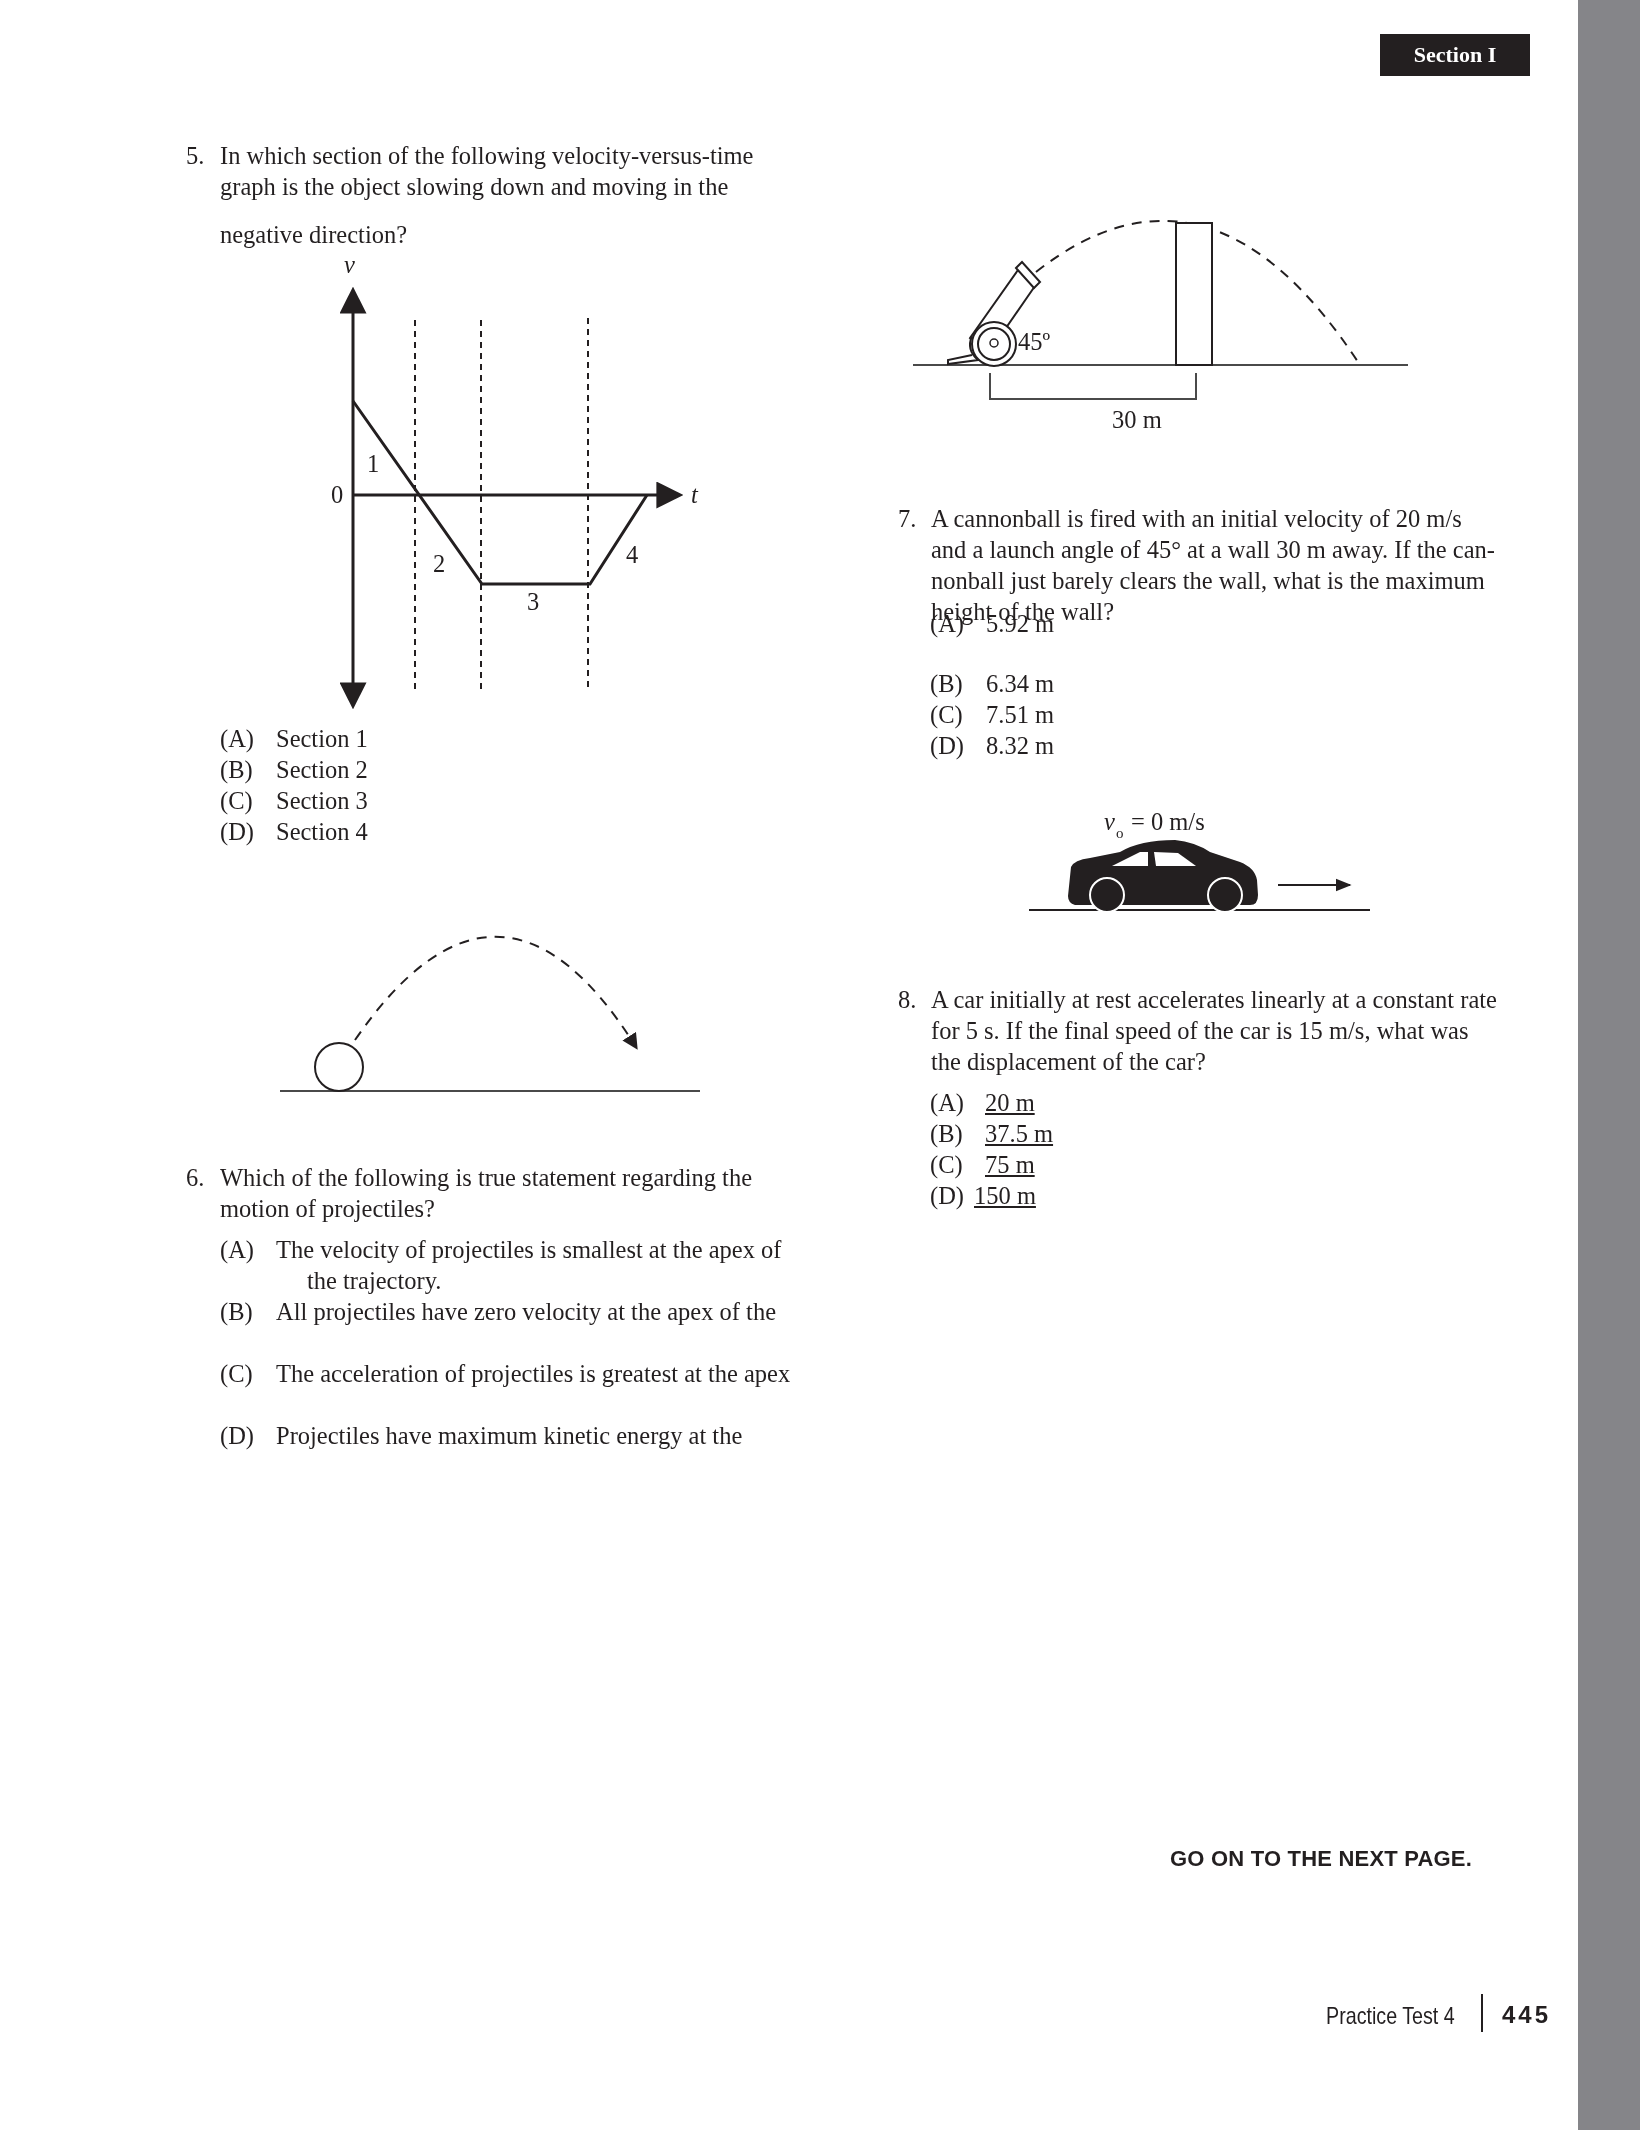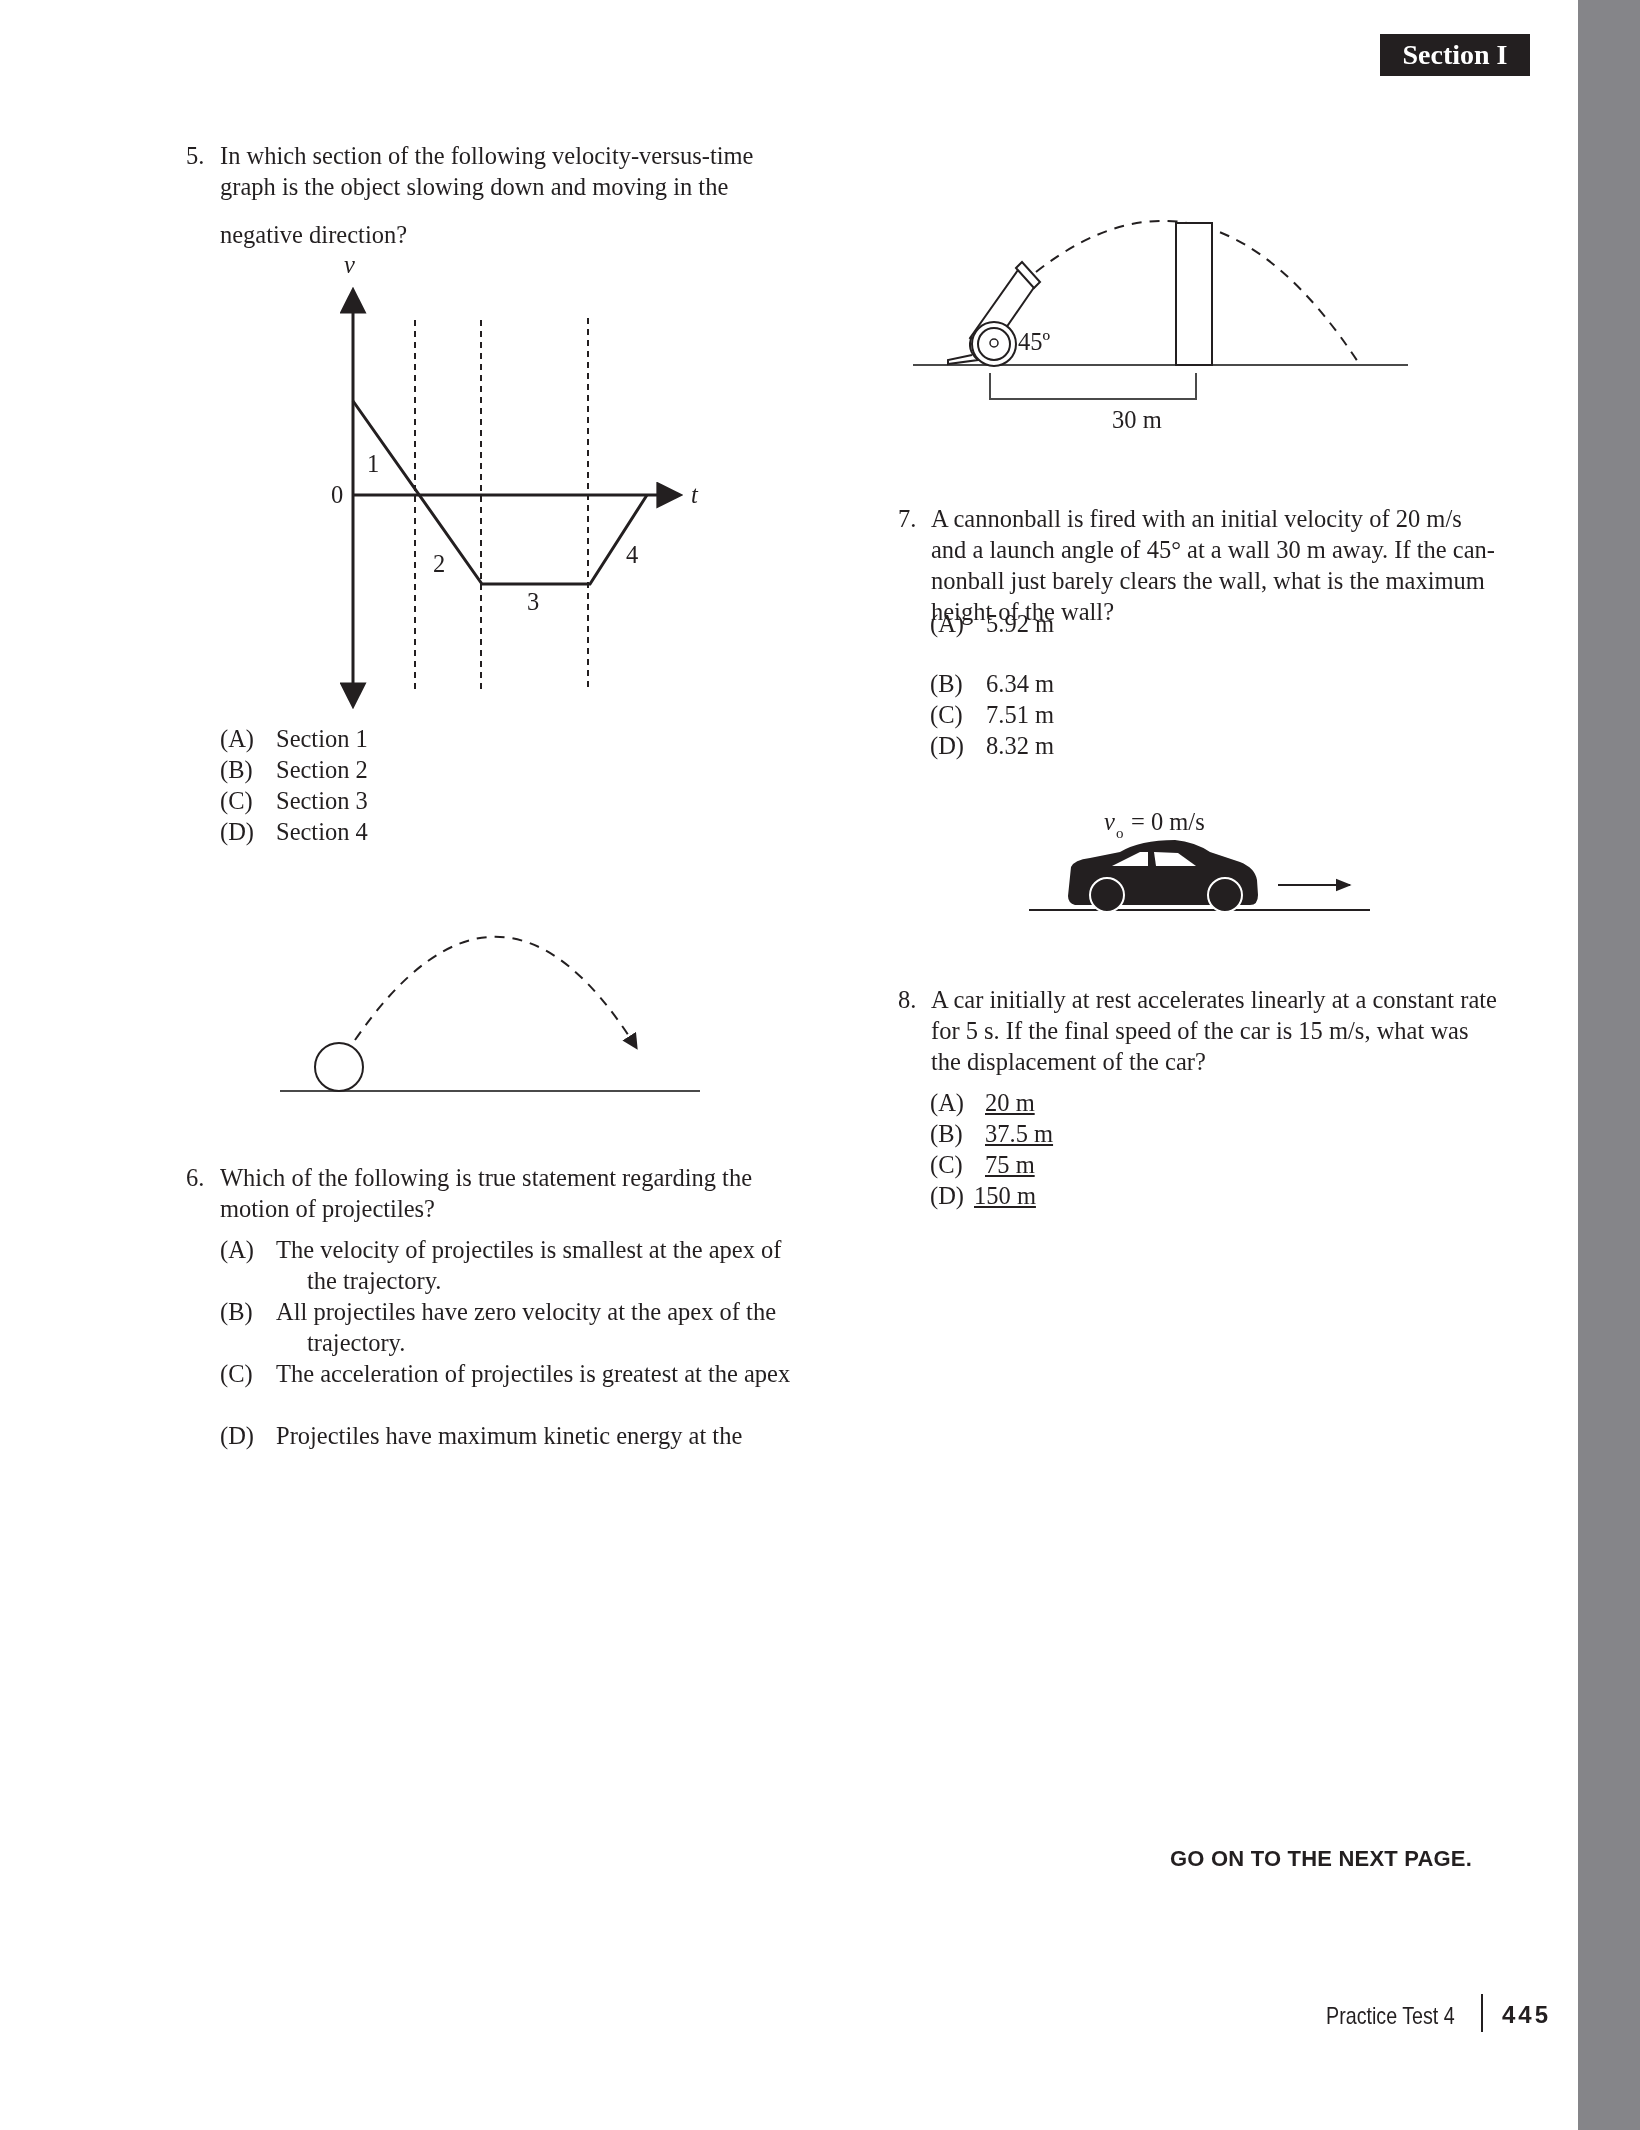--- a/index.html
+++ b/index.html
@@ -1,20 +1,20 @@
 <!DOCTYPE html>
 <html><head>
 <meta charset="utf-8">
 <style>
   html, body { margin:0; padding:0; }
   body { width:1640px; height:2130px; position:relative; background:#ffffff; overflow:hidden;
          font-family:"Liberation Serif", "DejaVu Serif", serif; color:#231f20; }
   .sidebar-bar { position:absolute; left:1578px; top:0; width:62px; height:2130px; background:#858589; }
   .section-tab { position:absolute; left:1380px; top:34px; width:150px; height:42px; background:#231f20;
-                 color:#fff; font-weight:bold; font-size:28px; line-height:42px; text-align:center; }
+                 color:#fff; font-weight:bold; font-size:22px; line-height:42px; text-align:center; }
   .txt { position:absolute; font-size:24.5px; line-height:31px; white-space:nowrap; }
   .qnum { position:absolute; font-size:24.5px; line-height:31px; }
   .opt { position:absolute; font-size:24.5px; line-height:31px; white-space:nowrap; }
   .opt .lbl { display:inline-block; width:56px; }
   .opt .ans { display:inline-block; }
   .opt .cont { display:block; padding-left:87px; }
   .r8 .ans { display:inline-block; width:56px; text-align:right;text-decoration:underline; }
   .lbl8 { display:inline-block; width:41px; }
   svg { position:absolute; left:0; top:0; }
   .diag-text { font-family:"Liberation Serif", serif; font-size:24.5px; fill:#231f20; }
@@ -79,21 +79,21 @@
   <circle cx="339" cy="1067" r="24" fill="none" stroke="#231f20" stroke-width="2"></circle>
   <path d="M355,1040 Q500,830 636,1047" fill="none" stroke="#231f20" stroke-width="2" stroke-dasharray="10,8" marker-end="url(#dashArrow)"></path>
 </svg>
 
 <div>
   <div class="qnum" style="left:186px; top:1162px;">6.</div>
   <div class="txt" style="left:220px; top:1162px;">Which of the following is true statement regarding the</div>
   <div class="txt" style="left:220px; top:1193px;">motion of projectiles?</div>
 
   <div class="opt" style="left:220px; top:1234px;"><span class="lbl">(A)</span><span class="ans">The velocity of projectiles is smallest at the apex of</span><span class="cont">the trajectory.</span></div>
-  <div class="opt" style="left:220px; top:1296px;"><span class="lbl">(B)</span><span class="ans">All projectiles have zero velocity at the apex of the</span><span class="cont">trajectory.</span></div>
+  <div class="opt" style="left:220px; top:1296px;"><span class="lbl">(B)</span><span class="ans">All projectiles have zero velocity at the apex of the</span></div>
   <div class="opt" style="left:220px; top:1358px;"><span class="lbl">(C)</span><span class="ans">The acceleration of projectiles is greatest at the apex</span></div>
   <div class="opt" style="left:220px; top:1420px;"><span class="lbl">(D)</span><span class="ans">Projectiles have maximum kinetic energy at the</span></div>
 </div>
 
 <svg width="1640" height="2130" style="pointer-events:none;">
   <line x1="913" y1="365" x2="1408" y2="365" stroke="#4a4a4a" stroke-width="2"></line>
 
   <path d="M1036,272 Q1210,135 1360,365" fill="none" stroke="#231f20" stroke-width="2" stroke-dasharray="10,8"></path>
 
   <g>

